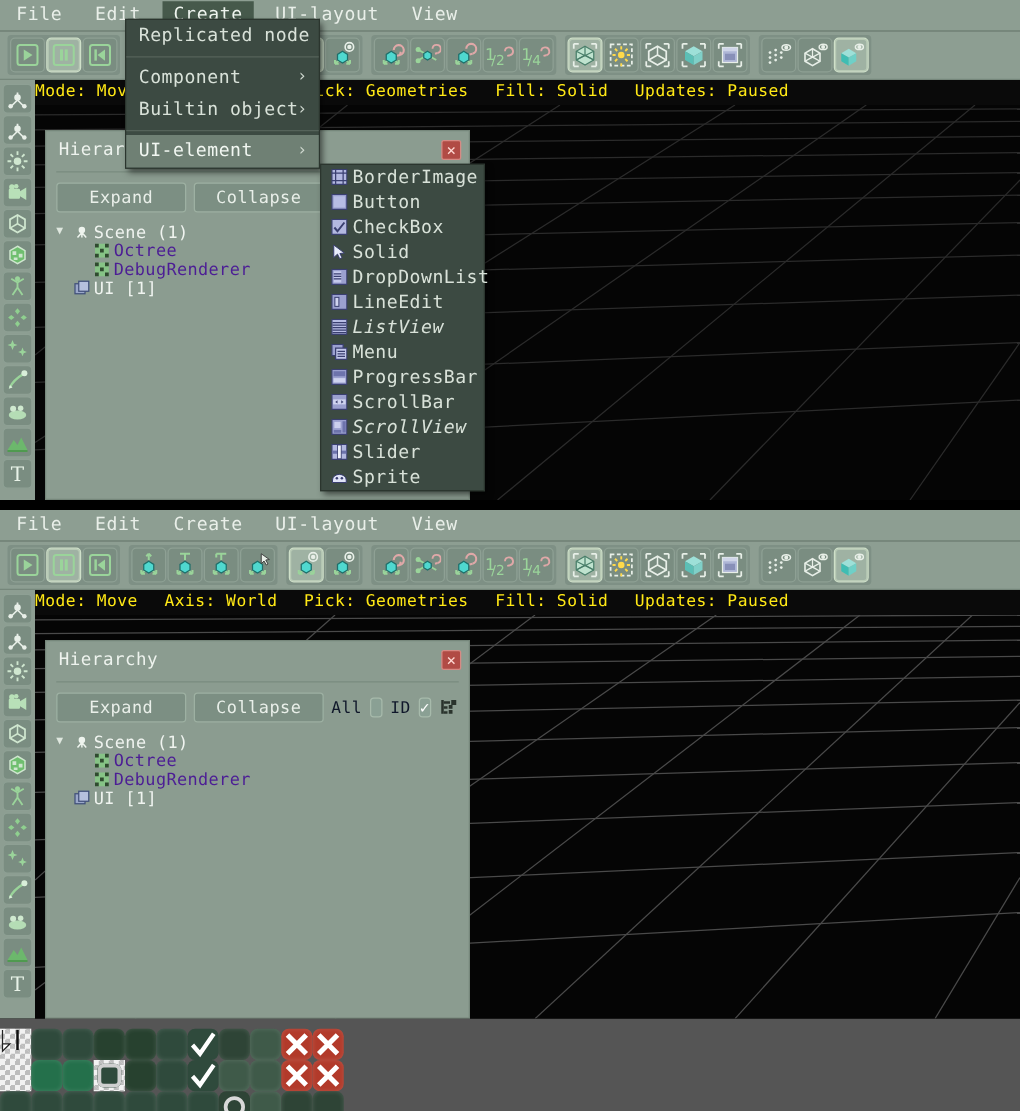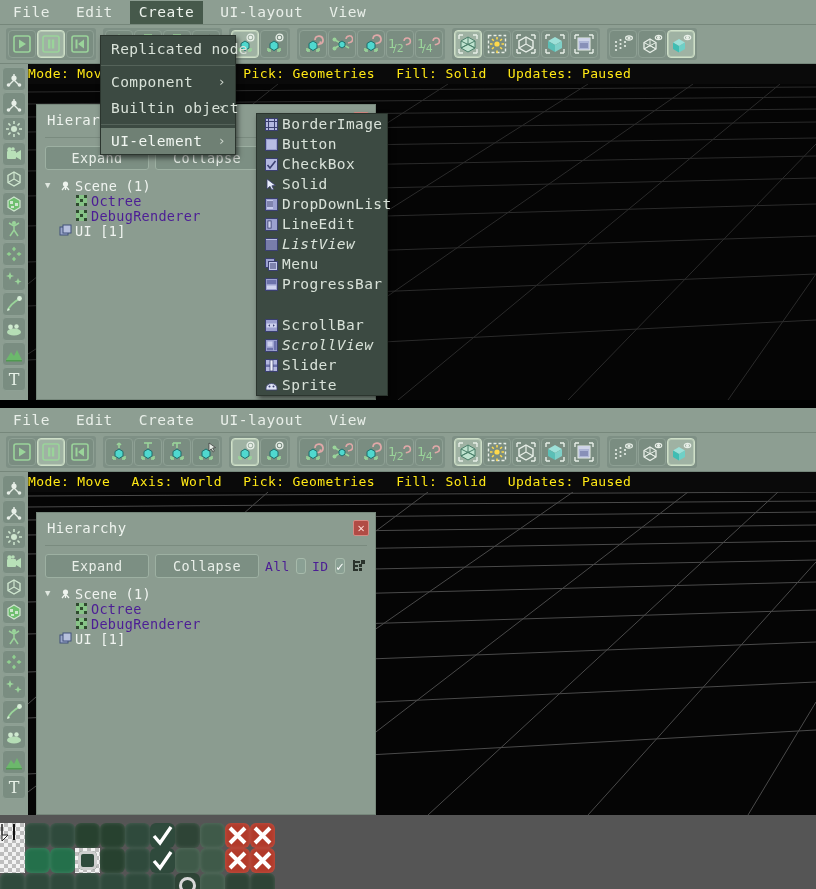--- a/index.html
+++ b/index.html
@@ -82,21 +82,21 @@
   }
   .panel .psep { height:1px; background:#7a8b7f; margin:3px 8px 0 8px; }
   .prow {
     display:flex; align-items:center; gap:6px; padding:8px 8px 6px 8px;
   }
   .pbtn {
     flex:0 0 auto; min-width:104px; text-align:center; font-size:13.5px;
     color:#e9efe9; background:#7c8f83; border:1px solid #9db0a2;
     border-radius:3px; padding:3px 6px; letter-spacing:.4px;
   }
-  .plabel { font-size:13px; color:#4c1d95; letter-spacing:.4px;text-align:center; }
+  .plabel { font-size:13px; color:#0f172a; letter-spacing:.4px;text-align:center; }
   .pcheck {
     width:16px; height:16px; background:#8aa094; border:1px solid #a7baab;
     border-radius:3px; display:flex; align-items:center; justify-content:center;
     color:#ffffff; font-size:13px; line-height:1;
   }
   .ptree { padding:2px 0 0 8px; font-size:13.5px; }
   .tnode { display:flex; align-items:center; gap:3px; height:15px;
            letter-spacing:.3px; white-space:nowrap; }
   .tarrow { width:11px; color:#dfe7df; font-size:9px; line-height:1; }
   .tname { color:#f0f4f0; }
@@ -713,30 +713,30 @@
             <span class="tarrow"></span>
             <span class="ticon"><svg width="13" height="13" viewBox="0 0 13 13">
                 <rect x="1" y="3" width="8" height="8" fill="#9aa7c9" stroke="#41507a"></rect>
                 <rect x="4" y="1" width="8" height="8" fill="#b6c0dd" stroke="#41507a"></rect>
               </svg></span>
             <span class="tname">UI [1]</span>
           </div>
         </div>
     </div>
 
-    <div class="dropdown" style="left:100px; top:35px; width:136px;" id="dd-create">
+    <div class="dropdown" style="left:100px; top:15px; width:156px;" id="dd-create">
         <div class="ditem"><span>Replicated node</span></div>
         <div class="dsep"></div>
         <div class="ditem"><span>Component</span><span class="arrow">›</span></div>
         <div class="ditem"><span>Builtin object</span><span class="arrow">›</span></div>
         <div class="dsep"></div>
         <div class="ditem hl"><span>UI-element</span><span class="arrow">›</span></div>
       </div>
 
-    <div class="dropdown" style="left:256px; top:113px; width:132px;" id="dd-ui">
+    <div class="dropdown" style="left:256px; top:131px; width:132px;" id="dd-ui">
         <div class="ditem" style="padding: 1px 8px;"><span class="uicon"><svg width="13" height="13" viewBox="0 0 13 13">
               <rect x="0.5" y="0.5" width="12" height="12" fill="#b3b8e0" stroke="#3a3f70"></rect>
               <g stroke="#3a3f70">
                 <path d="M3.5 .5v12M9.5 .5v12M.5 3.5h12M.5 9.5h12"></path>
               </g>
             </svg></span><span>BorderImage</span></div>
         <div class="ditem" style="padding: 1px 8px;"><span class="uicon"><svg width="13" height="13" viewBox="0 0 13 13">
               <rect x="0.5" y="0.5" width="12" height="12" fill="#9ba0cf" stroke="#3a3f70"></rect>
               <rect x="2" y="2" width="9" height="9" fill="#b7bce4"></rect>
             </svg></span><span>Button</span></div>
@@ -770,21 +770,21 @@
               <rect x="3.5" y="3.5" width="9" height="9" fill="#c2c7ea" stroke="#3a3f70"></rect>
               <g stroke="#3a3f70">
                 <path d="M5 6h6M5 8h6M5 10h6"></path>
               </g>
             </svg></span><span>Menu</span></div>
         <div class="ditem" style="padding: 1px 8px;"><span class="uicon"><svg width="13" height="13" viewBox="0 0 13 13">
               <rect x="0.5" y="0.5" width="12" height="12" fill="#9ba0cf" stroke="#3a3f70"></rect>
               <rect x="1.8" y="2" width="9.4" height="4" fill="#6d73ac"></rect>
               <rect x="1.8" y="7.5" width="9.4" height="3.5" fill="#cfd3ef"></rect>
             </svg></span><span>ProgressBar</span></div>
-        <div class="ditem" style="padding: 1px 8px; margin-top: 21px;"><span class="uicon"><svg width="13" height="13" viewBox="0 0 13 13">
+        <div class="ditem" style="padding: 1px 8px;"><span class="uicon"><svg width="13" height="13" viewBox="0 0 13 13">
               <rect x="0.5" y="0.5" width="12" height="12" fill="#9ba0cf" stroke="#3a3f70"></rect>
               <rect x="1.5" y="4.5" width="10" height="4" fill="#cfd3ef"></rect>
               <polygon points="3.2,6.5 5,5.2 5,7.8" fill="#3a3f70"></polygon>
               <polygon points="9.8,6.5 8,5.2 8,7.8" fill="#3a3f70"></polygon>
             </svg></span><span>ScrollBar</span></div>
         <div class="ditem" style="padding: 1px 8px; font-style: italic;"><span class="uicon"><svg width="13" height="13" viewBox="0 0 13 13">
               <rect x="0.5" y="0.5" width="12" height="12" fill="#9ba0cf" stroke="#3a3f70"></rect>
               <rect x="2.5" y="2.5" width="5" height="5" fill="#ccd0ee"></rect>
               <rect x="9" y="2" width="2.6" height="9" fill="#6d73ac"></rect>
               <rect x="2" y="9" width="6" height="2.2" fill="#6d73ac"></rect>

